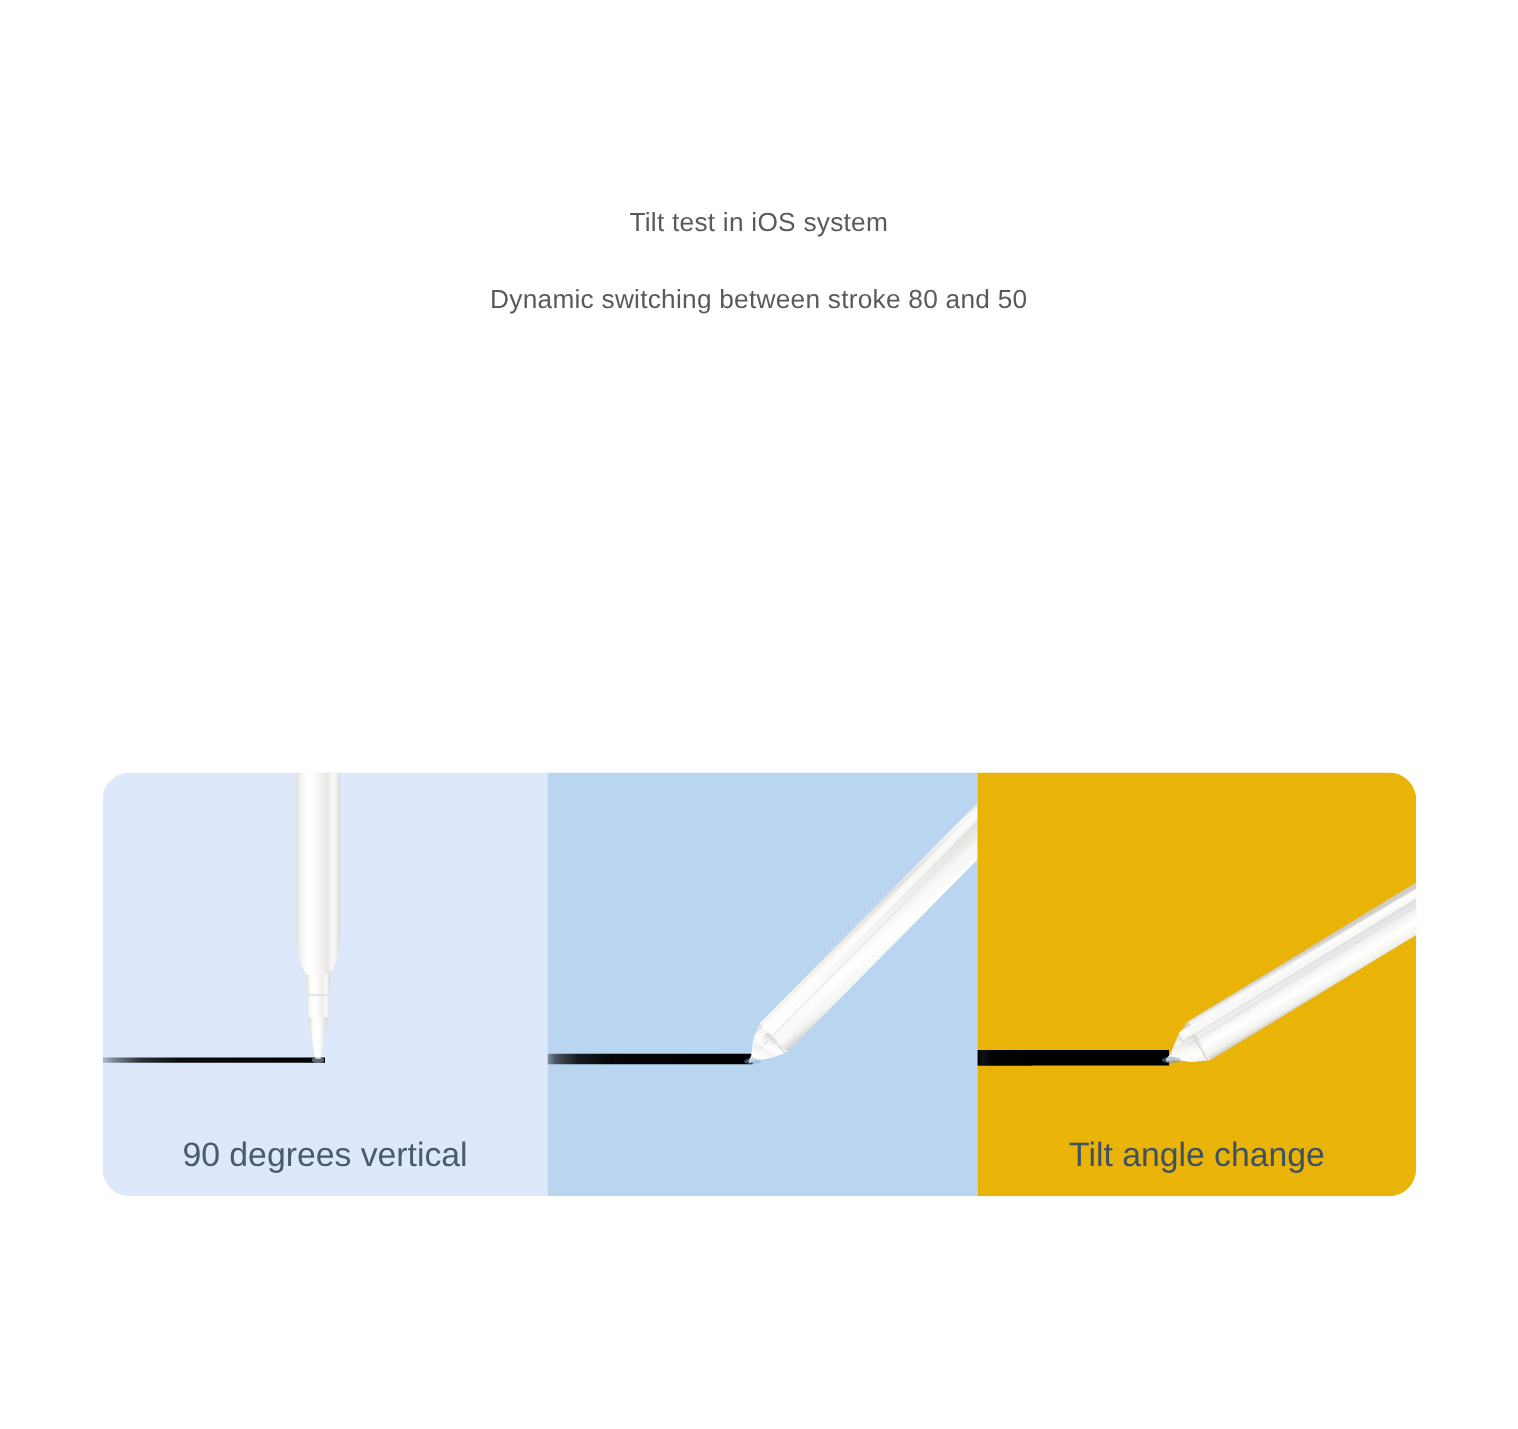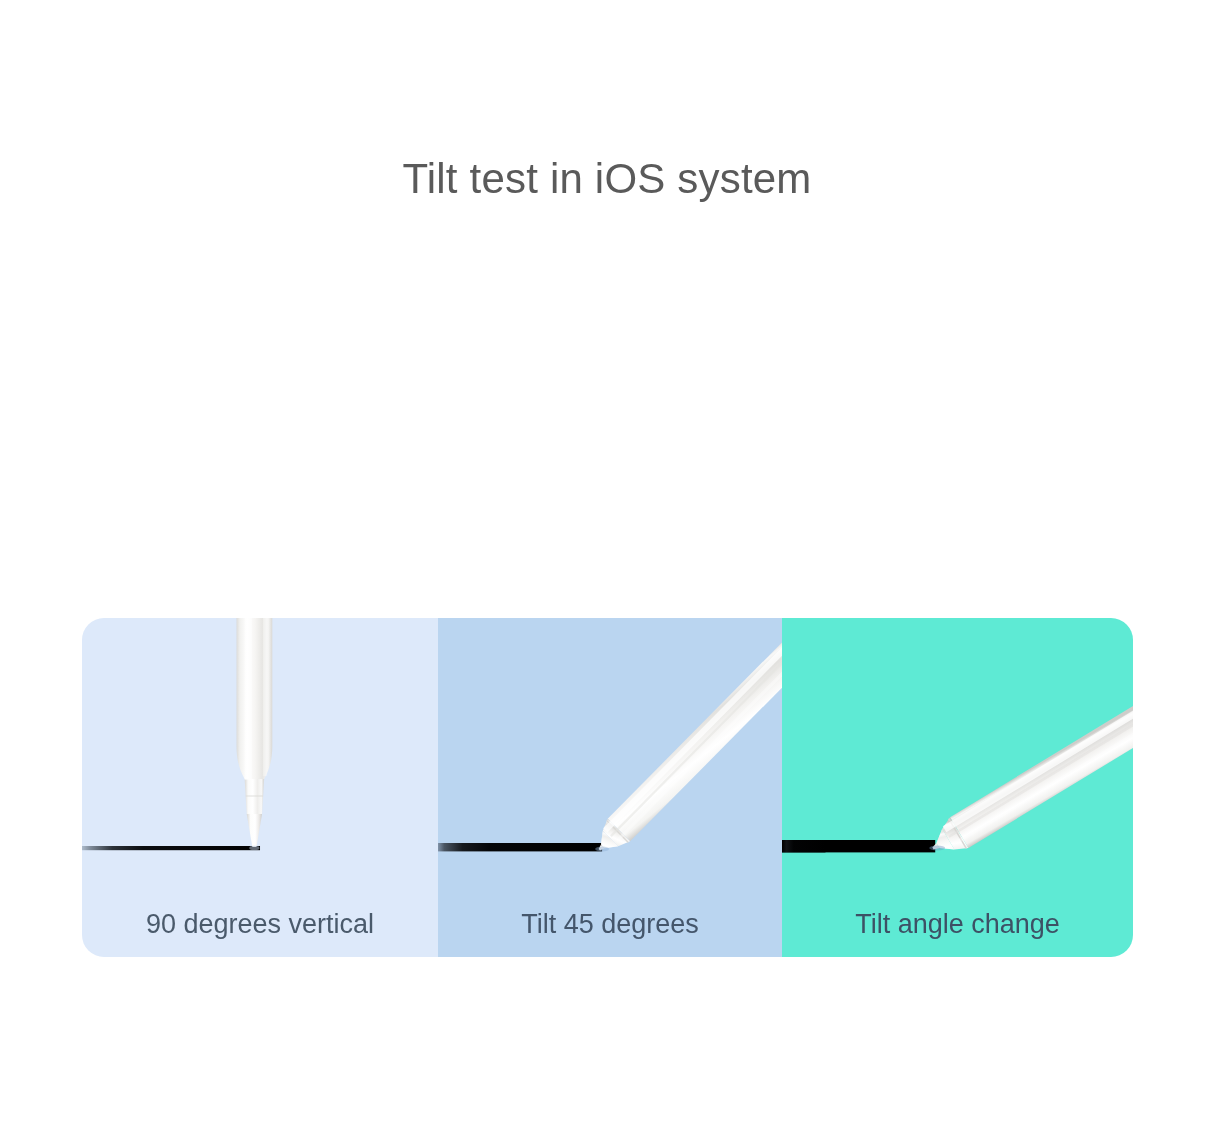--- a/index.html
+++ b/index.html
@@ -19,21 +19,21 @@
   .heading {
     position: absolute;
     left: 0;
     top: 148px;
     width: 1214px;
     text-align: center;
   }
   .heading-line {
     display: block;
     color: #5a5a5a;
-    font-size: 42px;
+    font-size: 21px;
     line-height: 61px;
     font-weight: 400;
     letter-spacing: 0.2px;
     white-space: nre;
   }
 
   
   .strip {
     position: absolute;
     left: 82px;
@@ -44,21 +44,21 @@
     overflow: hidden;
     display: flex;
   }
   .panel {
     position: relative;
     height: 100%;
     overflow: hidden;
   }
   .panel-1 { width: 348px; background: #dde9fa; padding-left: 12px; }
   .panel-2 { width: 348px; background: #bad5f0; }
-  .panel-3 { width: 355px; background: #5eead4; }
+  .panel-3 { width: 355px; background: #eab308; }
 
   .panel-art {
     position: absolute;
     inset: 0;
     width: 100%;
     height: 100%;
     display: block;
   }
 
   .caption {
@@ -75,20 +75,21 @@
   }
   .panel-1 .caption { color: #4a5a6b; }
   .panel-2 .caption { color: #44566b; }
   .panel-3 .caption { color: #3d5165; }
 </style>
 </head>
 <body>
 
 <div class="heading">
   <span class="heading-line">Tilt test in iOS system</span>
+  <span class="heading-line">Dynamic switching between stroke 80 and 50</span>
 </div>
 
 <div class="strip">
 
   <div class="panel panel-1">
     <svg class="panel-art" viewBox="0 0 348 339" preserveAspectRatio="none">
       <defs>
         <linearGradient id="p1body" x1="0" y1="0" x2="1" y2="0">
           <stop offset="0" stop-color="#dcdcda"></stop>
           <stop offset="0.10" stop-color="#f1f1ef"></stop>
@@ -177,21 +178,20 @@
 
         <path d="M1,-2.6 L1,2.6 L-4,1 L-4,-1 Z" fill="#f2f1ef"></path>
 
         <rect x="14" y="-12.5" width="286" height="6" fill="#ffffff" opacity="0.72"></rect>
         <rect x="14" y="4.5" width="286" height="3.5" fill="#ffffff" opacity="0.34"></rect>
         <rect x="14" y="-2.5" width="286" height="2.2" fill="#e4e3e0" opacity="0.55"></rect>
       </g>
 
       <ellipse cx="166" cy="231" rx="7" ry="2.4" fill="#8fb0d4" opacity="0.45"></ellipse>
     </svg>
-    <div class="caption">Tilt 45 degrees</div>
   </div>
 
   <div class="panel panel-3">
     <svg class="panel-art" viewBox="0 0 355 339" preserveAspectRatio="none">
       <defs>
         <linearGradient id="p3body" x1="0" y1="1" x2="0.15" y2="0">
           <stop offset="0" stop-color="#c9c8c5"></stop>
           <stop offset="0.12" stop-color="#f1f1ef"></stop>
           <stop offset="0.34" stop-color="#ffffff"></stop>
           <stop offset="0.58" stop-color="#f2f1ef"></stop>

